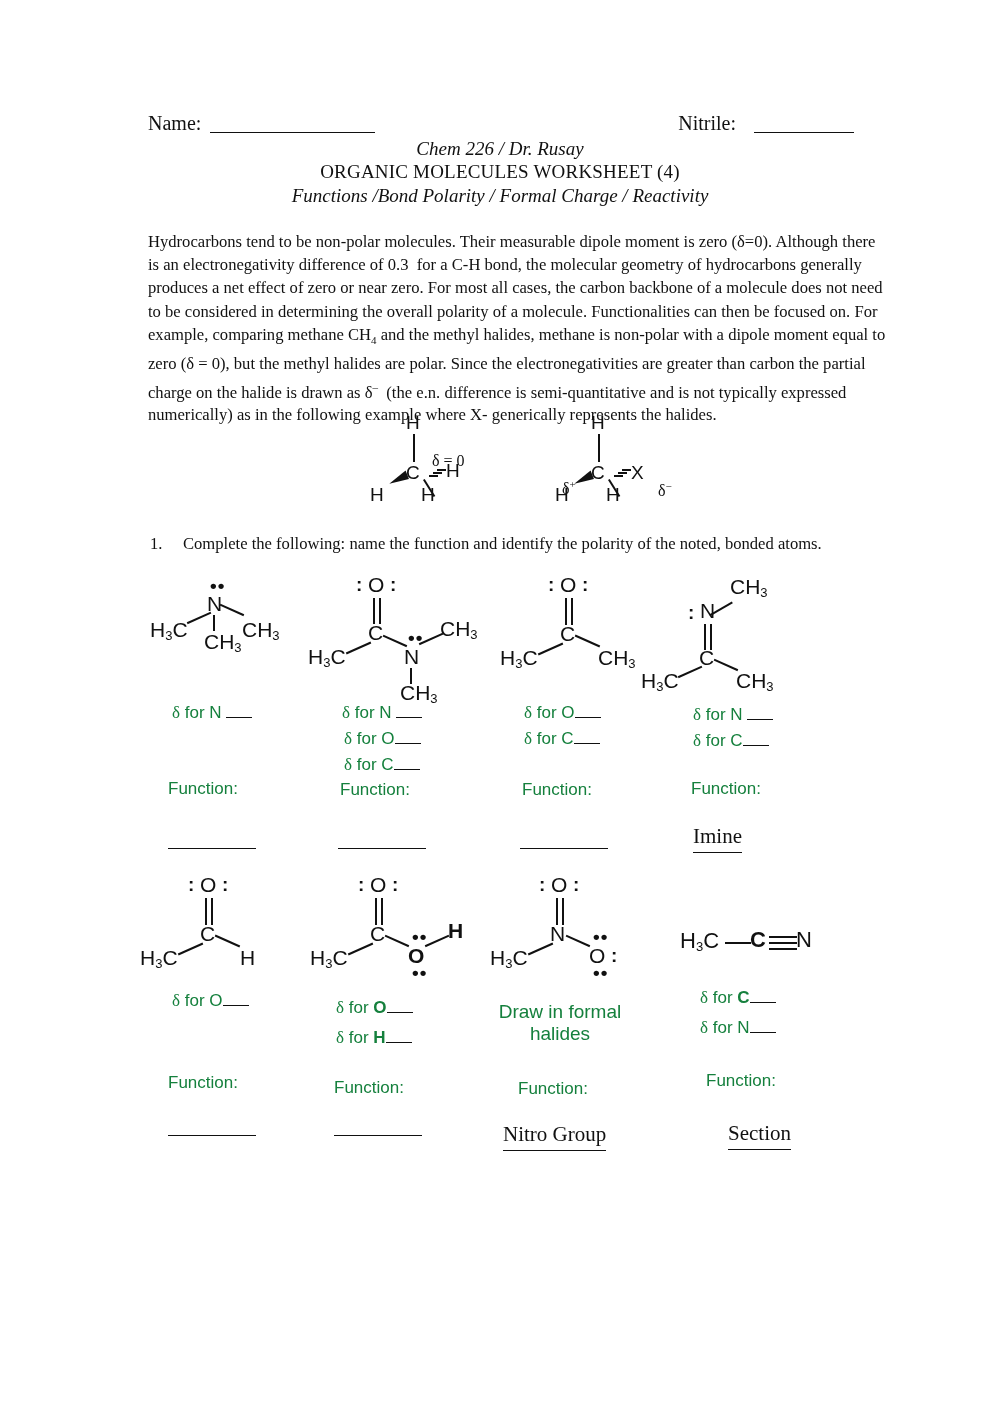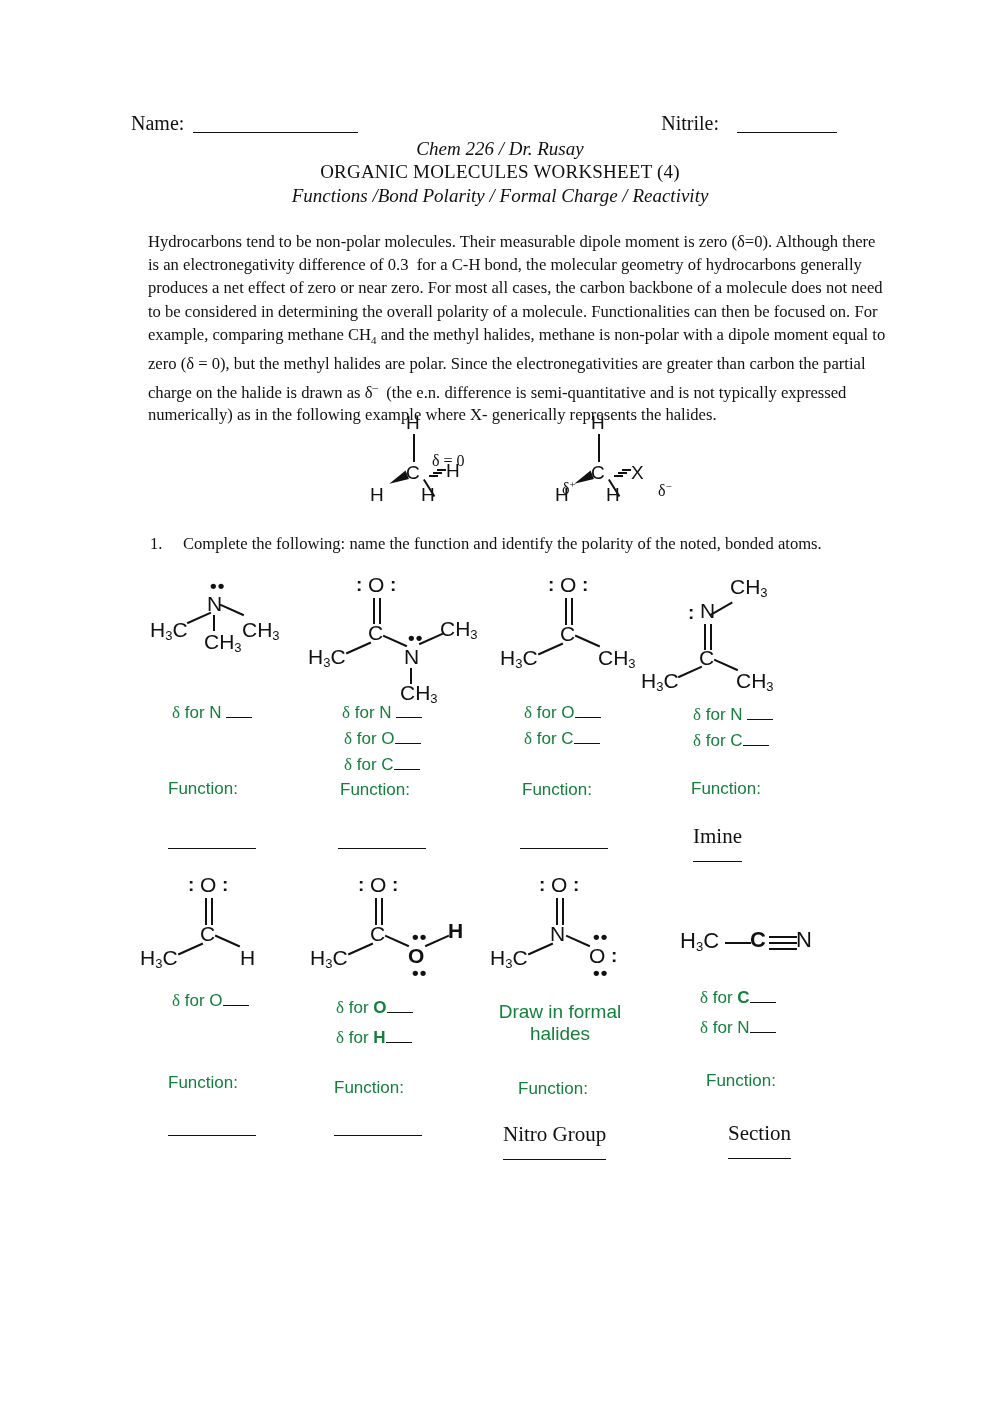--- a/index.html
+++ b/index.html
@@ -7,21 +7,21 @@
   body {
     width:1000px; height:1415px; position:relative;
     background:#ffffff;
     font-family:"Liberation Serif", serif;
     color:#111;
     overflow:hidden;
   }
   .page { position:absolute; inset:0; }
 
   
-  .hdr-row { position:absolute; left:131px; top:112px; width:706px; height:28px; }
+  .hdr-row { position:absolute; left:148px; top:112px; width:706px; height:28px; }
   .name-lbl { position:absolute; left:0; top:0; font-size:20px; }
   .name-line { position:absolute; left:62px; top:20px; width:165px; border-bottom:1.6px solid #111; }
   .sec-lbl { position:absolute; right:118px; top:0; font-size:20px; }
   .sec-line { position:absolute; right:0; top:20px; width:100px; border-bottom:1.6px solid #111; }
 
   .title-block { position:absolute; left:0; top:138px; width:1000px; text-align:center; }
   .t1 { font-style:italic; font-size:19px; line-height:22px; }
   .t2 { font-size:19px; line-height:24px; letter-spacing:.2px; }
   .t3 { font-style:italic; font-size:19px; line-height:24px; }
 
@@ -56,21 +56,21 @@
     position:absolute; font-family:"Liberation Sans", sans-serif;
     font-size:17px; white-space:nowrap; color:#15803d;
   }
   .lbl .d { font-family:"Liberation Serif", serif; font-size:17px; }
   .lbl .ul { border-bottom:1.8px solid #111; display:inline-block; width:26px; height:13px; }
   .lbl b { font-weight:bold; }
 
   .fnline { position:absolute; border-bottom:1.8px solid #111; }
   .ans {
     position:absolute; font-family:"Liberation Serif", serif; font-size:19px;
-    border-bottom:1.6px solid #111; white-space:nowrap; padding-bottom:12px;
+    border-bottom:1.6px solid #111; white-space:nowrap; padding-bottom:3px;
   }
 
   
   .cs { position:absolute; font-family:"Liberation Sans", sans-serif; font-size:21px; line-height:21px; white-space:nowrap; }
   .cs .sb { font-size:13px; vertical-align:-3px; }
   .cs.bold { font-weight:bold; }
   .lp { position:absolute; font-family:"Liberation Sans", sans-serif; font-size:19px; font-weight:bold; line-height:6px; letter-spacing:1px; }
 
   
   .footer { position:absolute; left:0; top:1340px; width:1000px; height:75px; }

